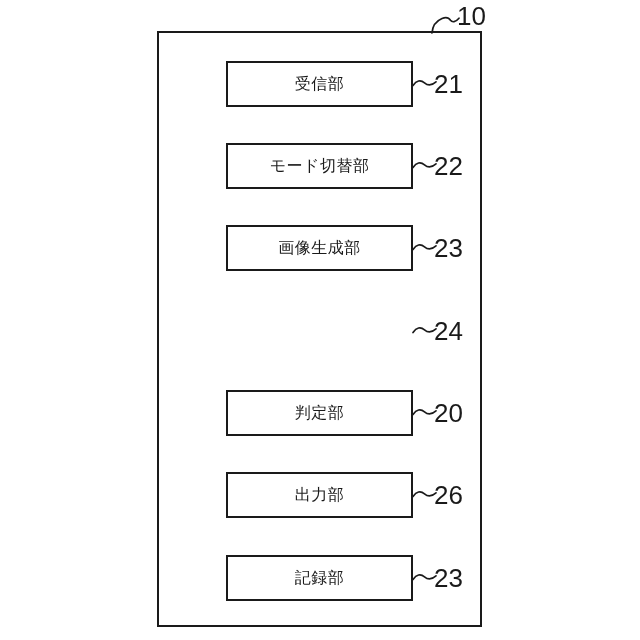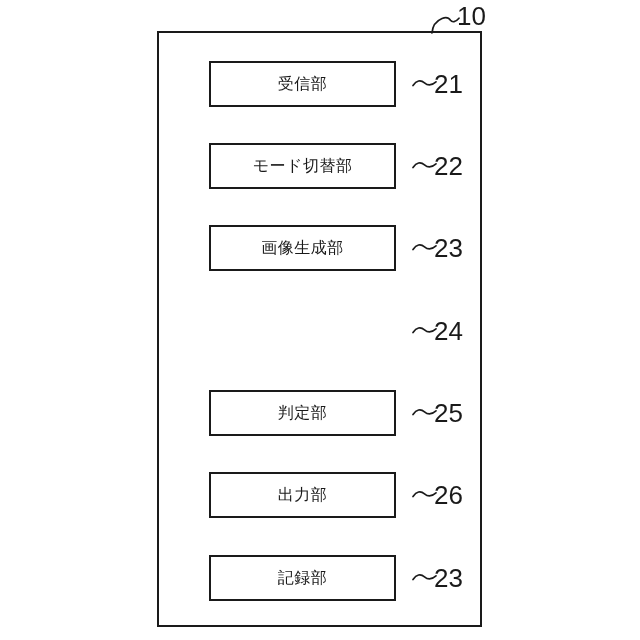--- a/index.html
+++ b/index.html
@@ -57,21 +57,21 @@
     top:14px;
   }
   .block-row{
     position:absolute;
     left:0;
     width:640px;
     height:46px;
   }
   .block-box{
     position:absolute;
-    left:209px;
+    left:226px;
     top:0;
     width:187px;
     height:46px;
     border:2px solid var(--line);
     box-sizing:border-box;
     background:var(--boxfill);
     display:flex;
     align-items:center;
     justify-content:center;
   }
@@ -139,21 +139,21 @@
     <span class="ref-num">24</span>
   </div>
 
   <div class="block-row" style="top:390px">
     <div class="block-box">
       <span class="block-label">判定部</span>
     </div>
     <svg class="leader" width="25" height="14" viewBox="0 0 25 14">
       <path d="M1,8.5 C4.5,3.5 8.5,2.5 12.5,5.8 C15.5,8.5 19.5,8.8 24,4.8"></path>
     </svg>
-    <span class="ref-num">25</span>
+    <span class="ref-num">20</span>
   </div>
 
   <div class="block-row" style="top:472px">
     <div class="block-box">
       <span class="block-label">出力部</span>
     </div>
     <svg class="leader" width="25" height="14" viewBox="0 0 25 14">
       <path d="M1,8.5 C4.5,3.5 8.5,2.5 12.5,5.8 C15.5,8.5 19.5,8.8 24,4.8"></path>
     </svg>
     <span class="ref-num">26</span>

